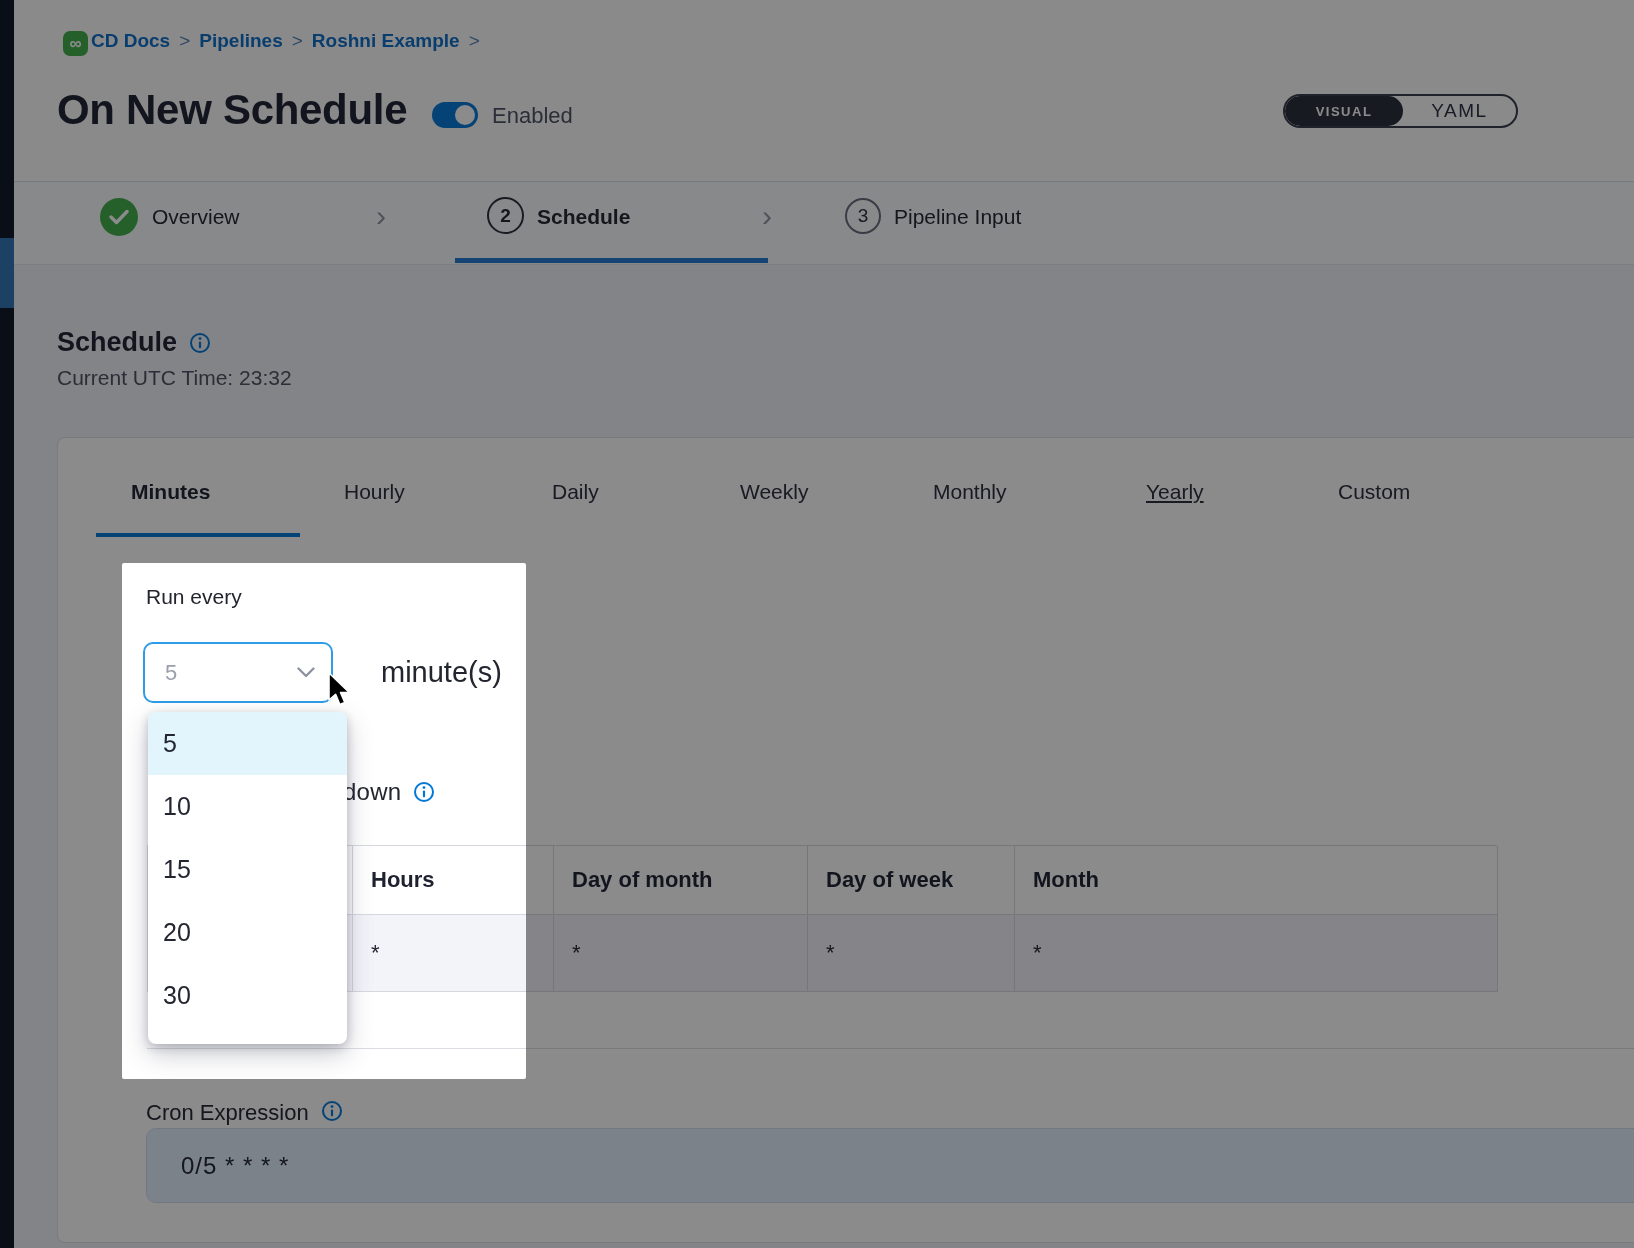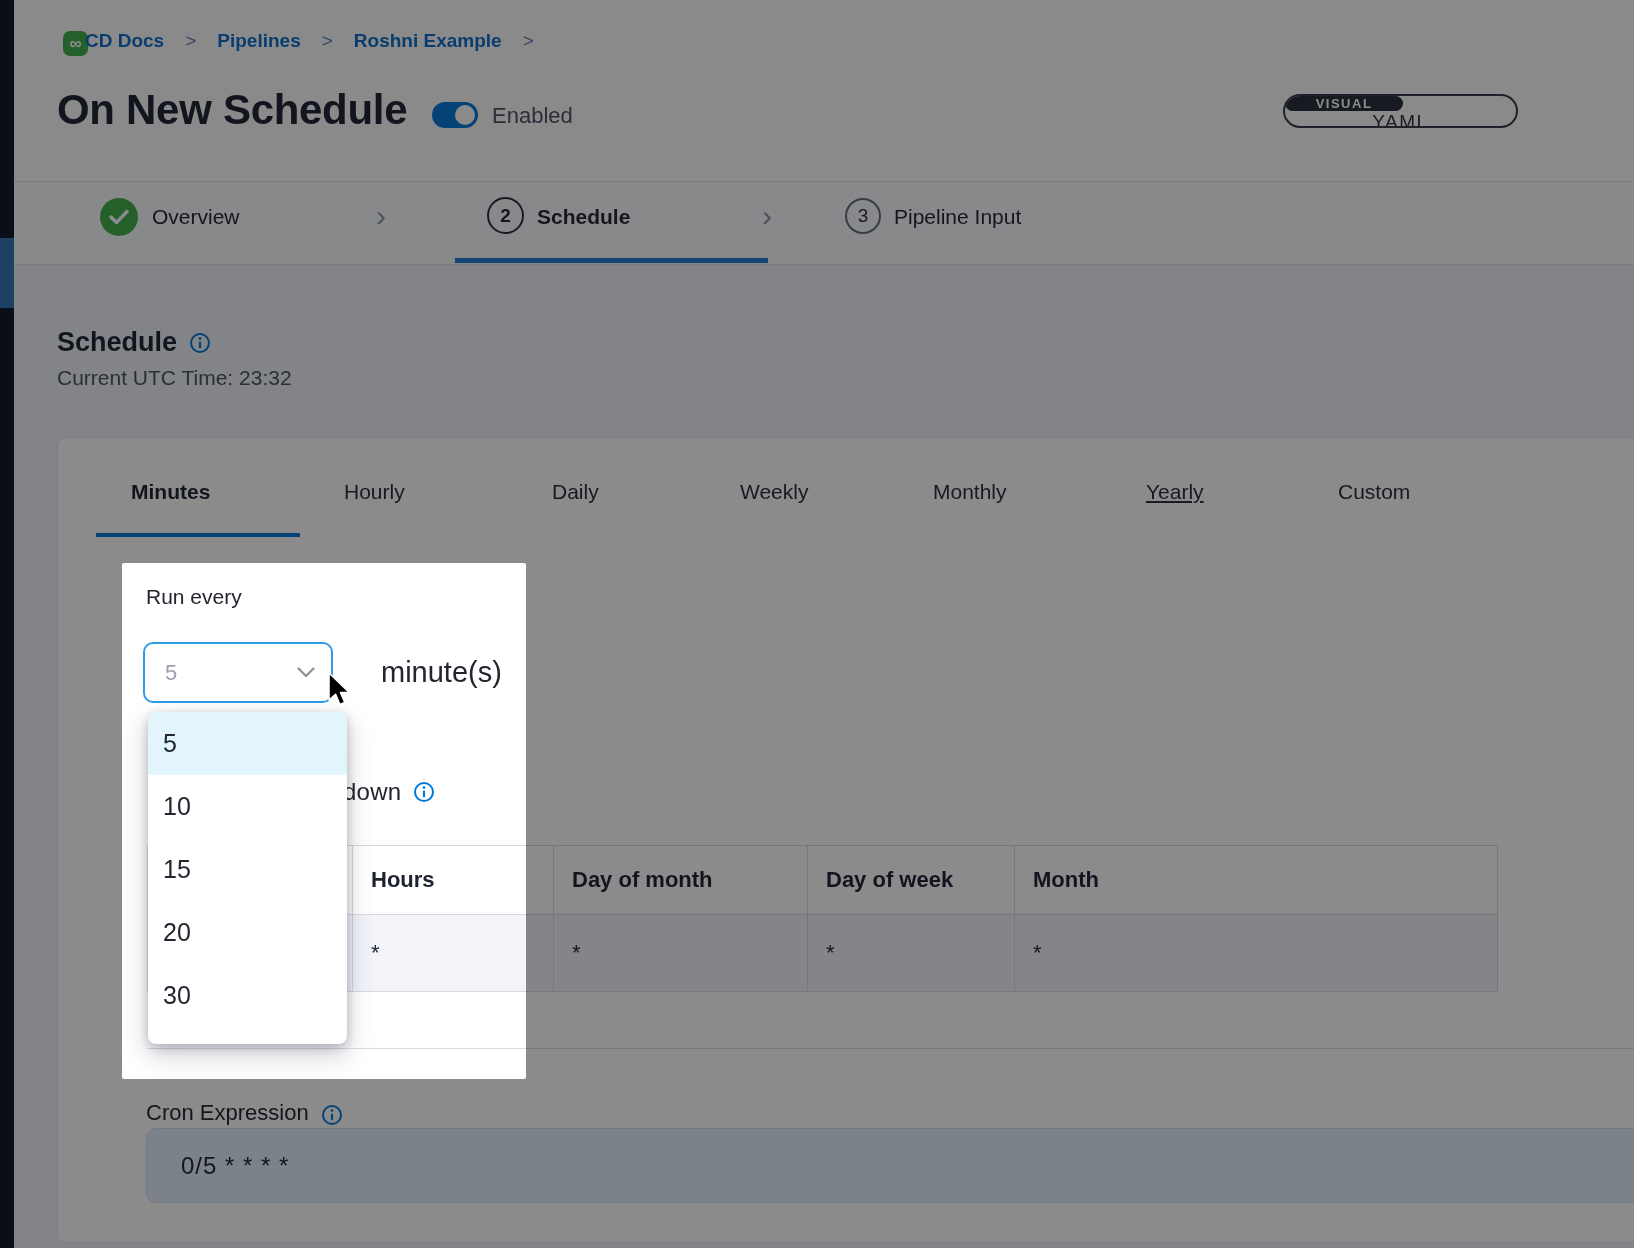--- a/index.html
+++ b/index.html
@@ -9,28 +9,28 @@
   .abs { position:absolute; }
 
   
   .nav-strip { left:0; top:0; width:14px; height:1248px; background:#0c1420; }
   .nav-active { left:0; top:238px; width:14px; height:70px; background:#2e74b5; }
 
   
   .header-bg { left:14px; top:0; width:1620px; height:182px; background:#fdfdfe; border-bottom:1px solid #dcdde2; }
   .crumb-icon { left:63px; top:31px; width:25px; height:25px; border-radius:7px; background:#3fae49;
                 color:#fff; font-size:17px; font-weight:700; display:flex; align-items:center; justify-content:center; }
-  .breadcrumb { left:85px; top:30px; display:flex; gap:21px; font-size:19px; font-weight:700; color:#0a6cc6; align-items:center; }
+  .breadcrumb { left:91px; top:30px; display:flex; gap:9px; font-size:19px; font-weight:700; color:#0a6cc6; align-items:center; }
   .breadcrumb .sep { color:#4f7fae; font-weight:400; font-size:19px; }
   .page-title { left:57px; top:86px; font-size:42px; font-weight:800; letter-spacing:-0.3px; color:#1e2130; }
   .toggle { left:432px; top:102px; width:46px; height:26px; border-radius:13px; background:#0278d5; }
   .toggle .knob { position:absolute; right:3px; top:3px; width:20px; height:20px; border-radius:50%; background:#fff; }
   .enabled-label { left:492px; top:103px; font-size:22px; color:#4b5060; }
   .mode-switch { left:1283px; top:94px; width:235px; height:34px; border:2px solid #343848; border-radius:18px;
-                 display:flex; align-items:stretch; overflow:hidden; background:transparent;flex-direction:column; }
+                 display:flex; align-items:stretch; overflow:hidden; background:transparent; }
   .mode-visual { width:118px; background:#262a38; border-radius:16px; color:#fff; font-size:13px; font-weight:700;
                  letter-spacing:1.5px; display:flex; align-items:center; justify-content:center; }
   .mode-yaml { flex:1; color:#2a2e3e; font-size:19px; font-weight:400; letter-spacing:1.5px;
                display:flex; align-items:center; justify-content:center; }
 
   
   .steps-bar { left:14px; top:182px; width:1620px; height:83px; background:#fafbfd; border-bottom:1px solid #e3e4e8; }
   .step-circle { border-radius:50%; display:flex; align-items:center; justify-content:center; }
   .step-done { left:100px; top:198px; width:38px; height:38px; background:#3fae49; }
   .step-num-2 { left:487px; top:197px; width:37px; height:37px; border:2.5px solid #2a2c38; font-size:19px; font-weight:700; color:#23252f; background:transparent; }
@@ -62,21 +62,21 @@
                        display:flex; gap:12px; align-items:center; }
   .cron-table { left:147px; top:845px; width:1350px; display:grid; grid-template-columns:205px 201px 254px 207px 483px;
                 border:1px solid #d7d8df; border-bottom:none; }
   .cron-table .th { height:69px; background:#fff; border-right:1px solid #d7d8df; border-bottom:1px solid #d7d8df;
                     font-size:22px; font-weight:700; color:#1e2130; display:flex; align-items:center; padding-left:18px; }
   .cron-table .td { height:77px; background:#f3f3fa; border-right:1px solid #d7d8df; border-bottom:1px solid #d7d8df;
                     font-size:22px; color:#23252f; display:flex; align-items:center; padding-left:18px; }
   .cron-table .th:nth-child(5), .cron-table .td:nth-child(10) { border-right:1px solid #d7d8df; }
   .content-divider { left:147px; top:1048px; width:1487px; height:1px; background:#dddee3; }
 
-  .cron-label { left:146px; top:1100px; font-size:22px; font-weight:500; color:#23252f; display:flex; gap:12px; align-items:flex-end; }
+  .cron-label { left:146px; top:1100px; font-size:22px; font-weight:500; color:#23252f; display:flex; gap:12px; align-items:flex-start; }
   .cron-input { left:146px; top:1128px; width:1540px; height:75px; background:#e0eefb; border:1px solid #cddcec; border-radius:10px;
                 display:flex; align-items:center; padding-left:34px; font-size:24px; font-weight:500; color:#23252f; letter-spacing:1px; }
 
   
   .popover { left:148px; top:712px; width:199px; height:332px; background:#fff; border-radius:8px; overflow:hidden;
              box-shadow:0 3px 10px rgba(30,32,50,.22), 0 10px 26px rgba(60,64,90,.28); z-index:30; }
   .option { height:63px; display:flex; align-items:center; padding-left:15px; font-size:25px; color:#23252f; background:#fff; }
   .option.selected { background:#e2f5fd; }
 
   

